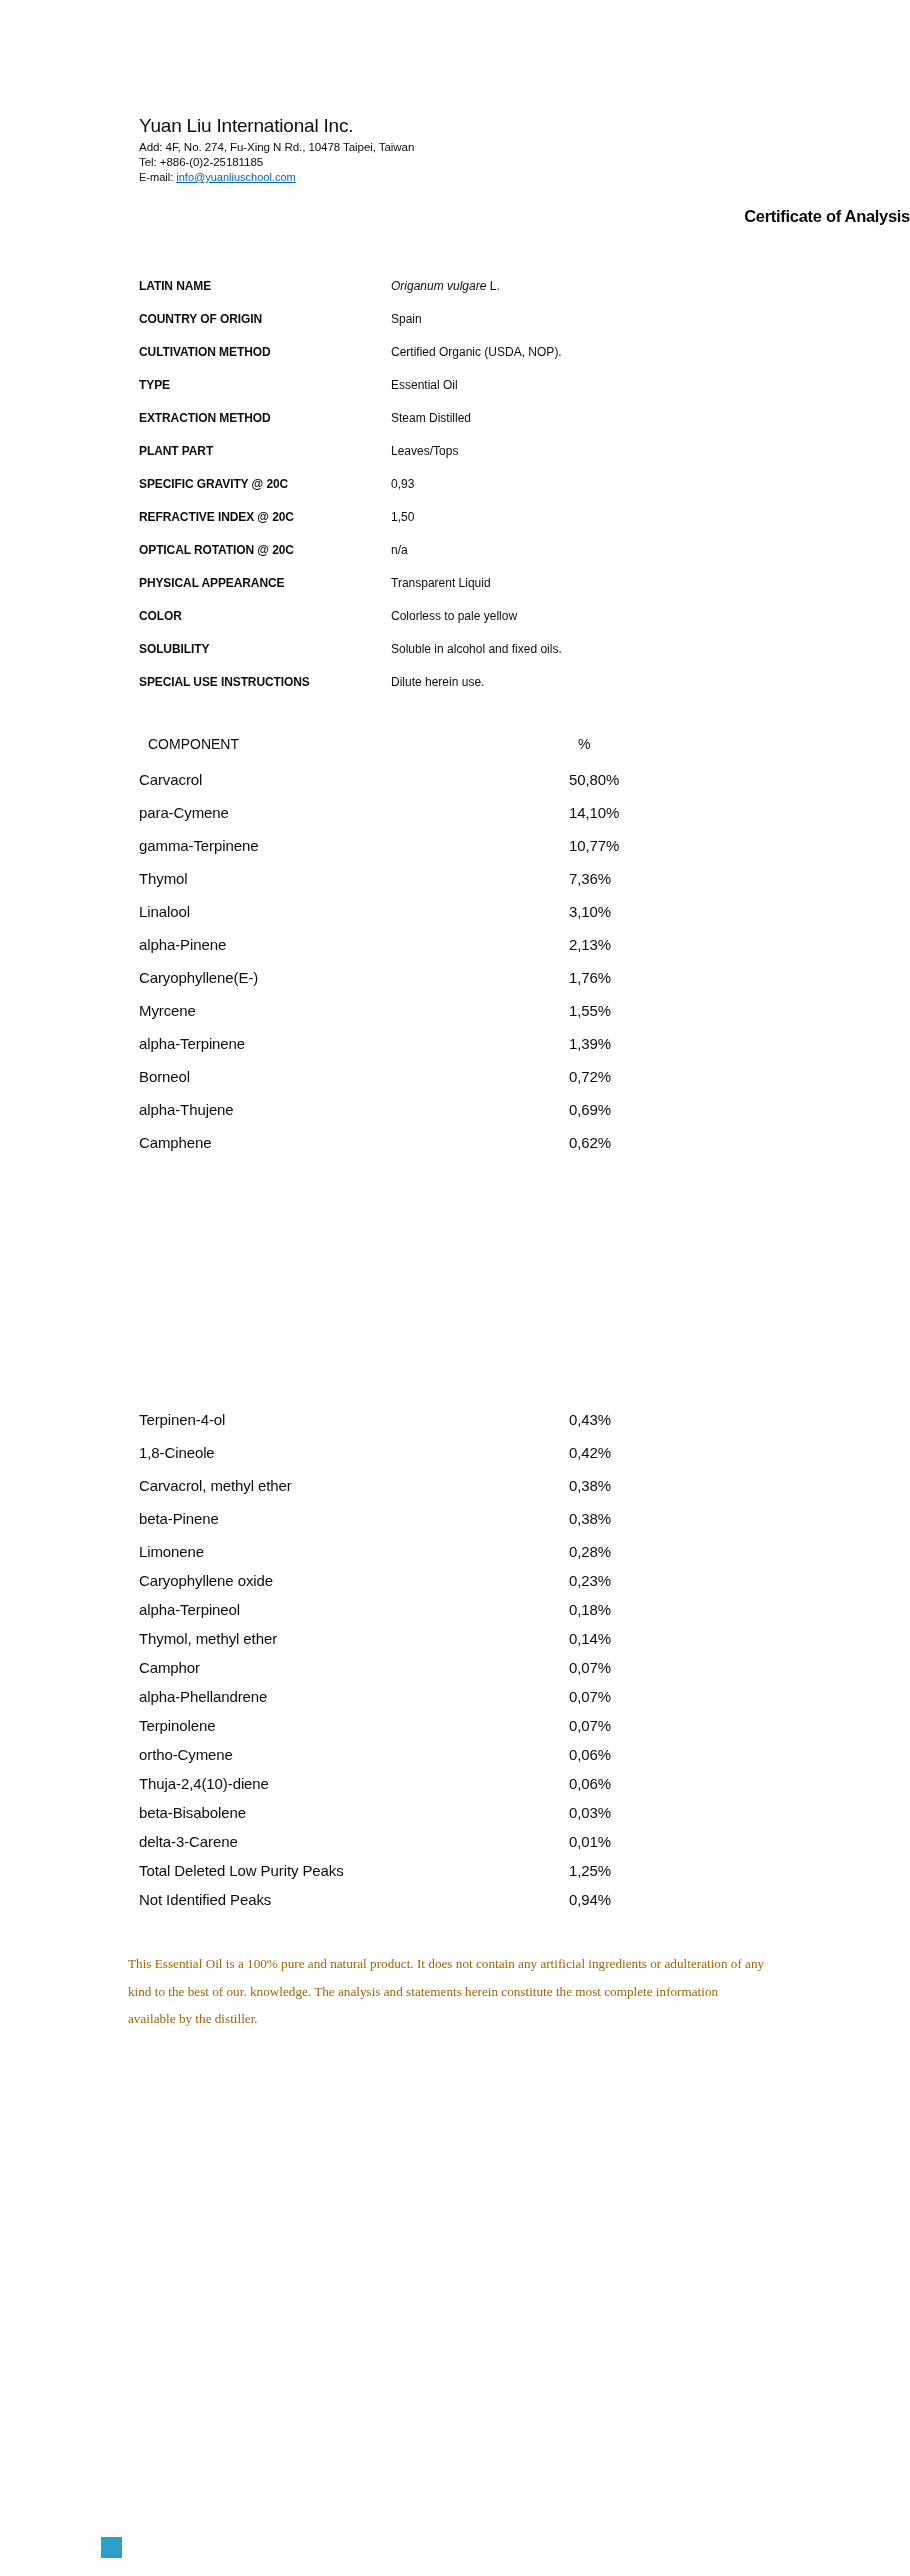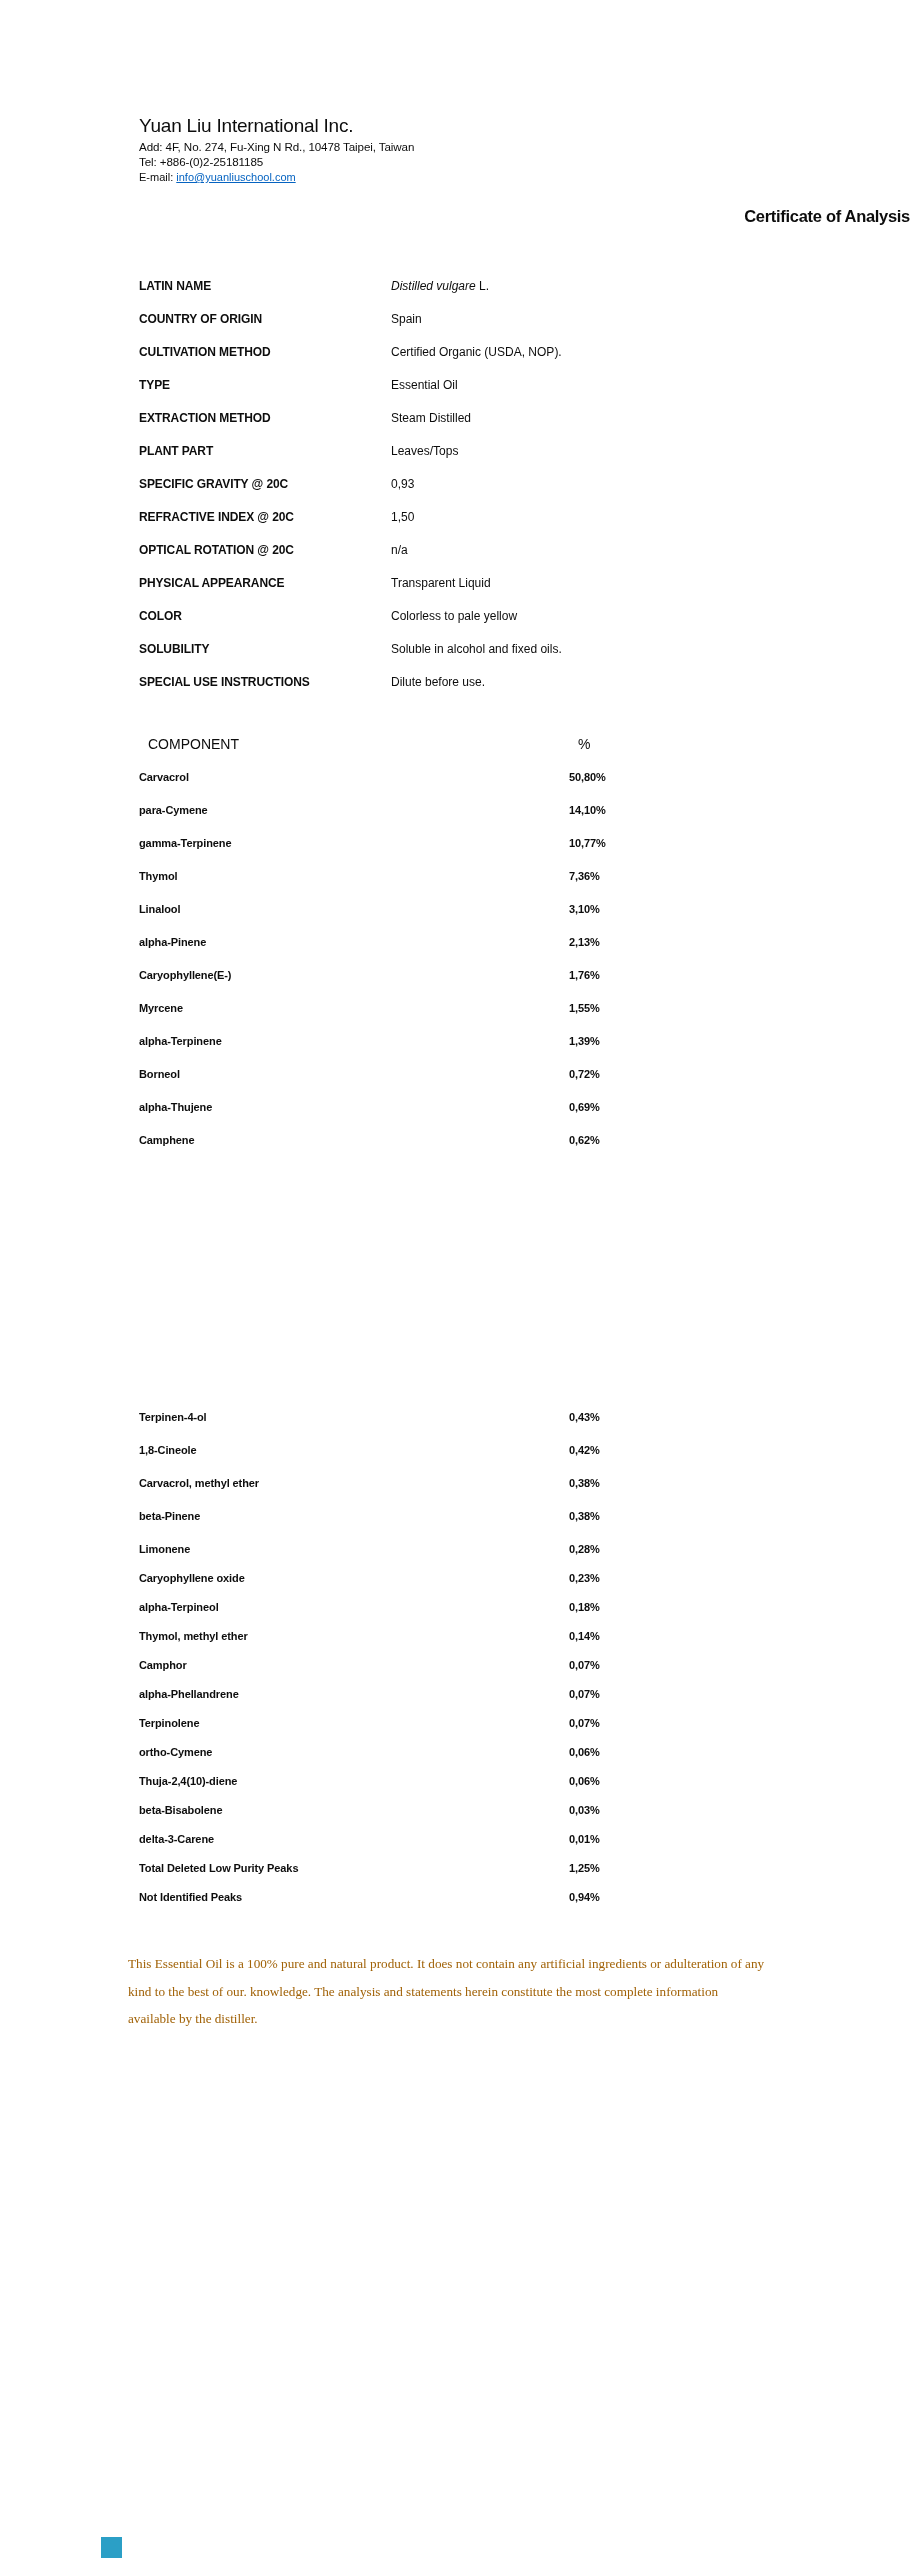--- a/index.html
+++ b/index.html
@@ -20,21 +20,21 @@
   .props{left:139px;top:279px;width:688px}
   .prow{height:33px;white-space:nowrap}
   .plabel{display:inline-block;width:252px;font-weight:700;font-size:12px;letter-spacing:-0.1px;vertical-align:top}
   .pvalue{font-size:12px}
   
   .comp-head{left:148px;top:736px;width:688px;font-weight:400;font-size:14px}
   .tbl{left:139px;width:688px}
   .t1{top:771px}
   .t2a{top:1411px}
   .t2b{top:1572px}
-  .crow{position:relative;height:33px;font-size:11px;font-weight:700;letter-spacing:-0.1px;white-space:nowrap}
+  .crow{position:relative;height:33px;font-size:15px;font-weight:400;letter-spacing:-0.1px;white-space:nowrap}
   .t2a .crow{height:33px}
   .t2b .crow{height:29px}
   .cpct{position:absolute;left:430px;top:0}
   
   .footer{left:128px;top:1956px;font-family:"Liberation Serif", serif;font-size:13.2px;color:#a16207}
   .fline{height:27.5px;white-space:nowrap}
   
   .marker{left:101px;top:2537px;width:21px;height:21px}
 </style>
 </head>
@@ -44,21 +44,21 @@
 <div class="abs addr">Add: 4F, No. 274, Fu-Xing N Rd., 10478 Taipei, Taiwan</div>
 <div class="abs tel">Tel: +886-(0)2-25181185</div>
 <div class="abs email">
   <span>E-mail: </span><a class="link">info@yuanliuschool.com</a>
 </div>
 
 <div class="abs title">Certificate of Analysis</div>
 
 <div class="abs props">
   <div class="prow">
-    <span class="plabel">LATIN NAME</span><span class="pvalue"><i>Distilled vulgare</i><span> L.</span></span>
+    <span class="plabel">LATIN NAME</span><span class="pvalue"><i>Origanum vulgare</i><span> L.</span></span>
   </div>
 
   <div class="prow">
     <span class="plabel">COUNTRY OF ORIGIN</span><span class="pvalue"><i></i><span>Spain</span></span>
   </div>
 
   <div class="prow">
     <span class="plabel">CULTIVATION METHOD</span><span class="pvalue"><i></i><span>Certified Organic (USDA, NOP).</span></span>
   </div>
 
@@ -92,21 +92,21 @@
 
   <div class="prow">
     <span class="plabel">COLOR</span><span class="pvalue"><i></i><span>Colorless to pale yellow</span></span>
   </div>
 
   <div class="prow">
     <span class="plabel">SOLUBILITY</span><span class="pvalue"><i></i><span>Soluble in alcohol and fixed oils.</span></span>
   </div>
 
   <div class="prow">
-    <span class="plabel">SPECIAL USE INSTRUCTIONS</span><span class="pvalue"><i></i><span>Dilute before use.</span></span>
+    <span class="plabel">SPECIAL USE INSTRUCTIONS</span><span class="pvalue"><i></i><span>Dilute herein use.</span></span>
   </div>
 </div>
 
 <div class="abs comp-head">
   <span>COMPONENT</span>
   <span class="cpct">%</span>
 </div>
 
 <div class="abs tbl t1">
   <div class="crow">

